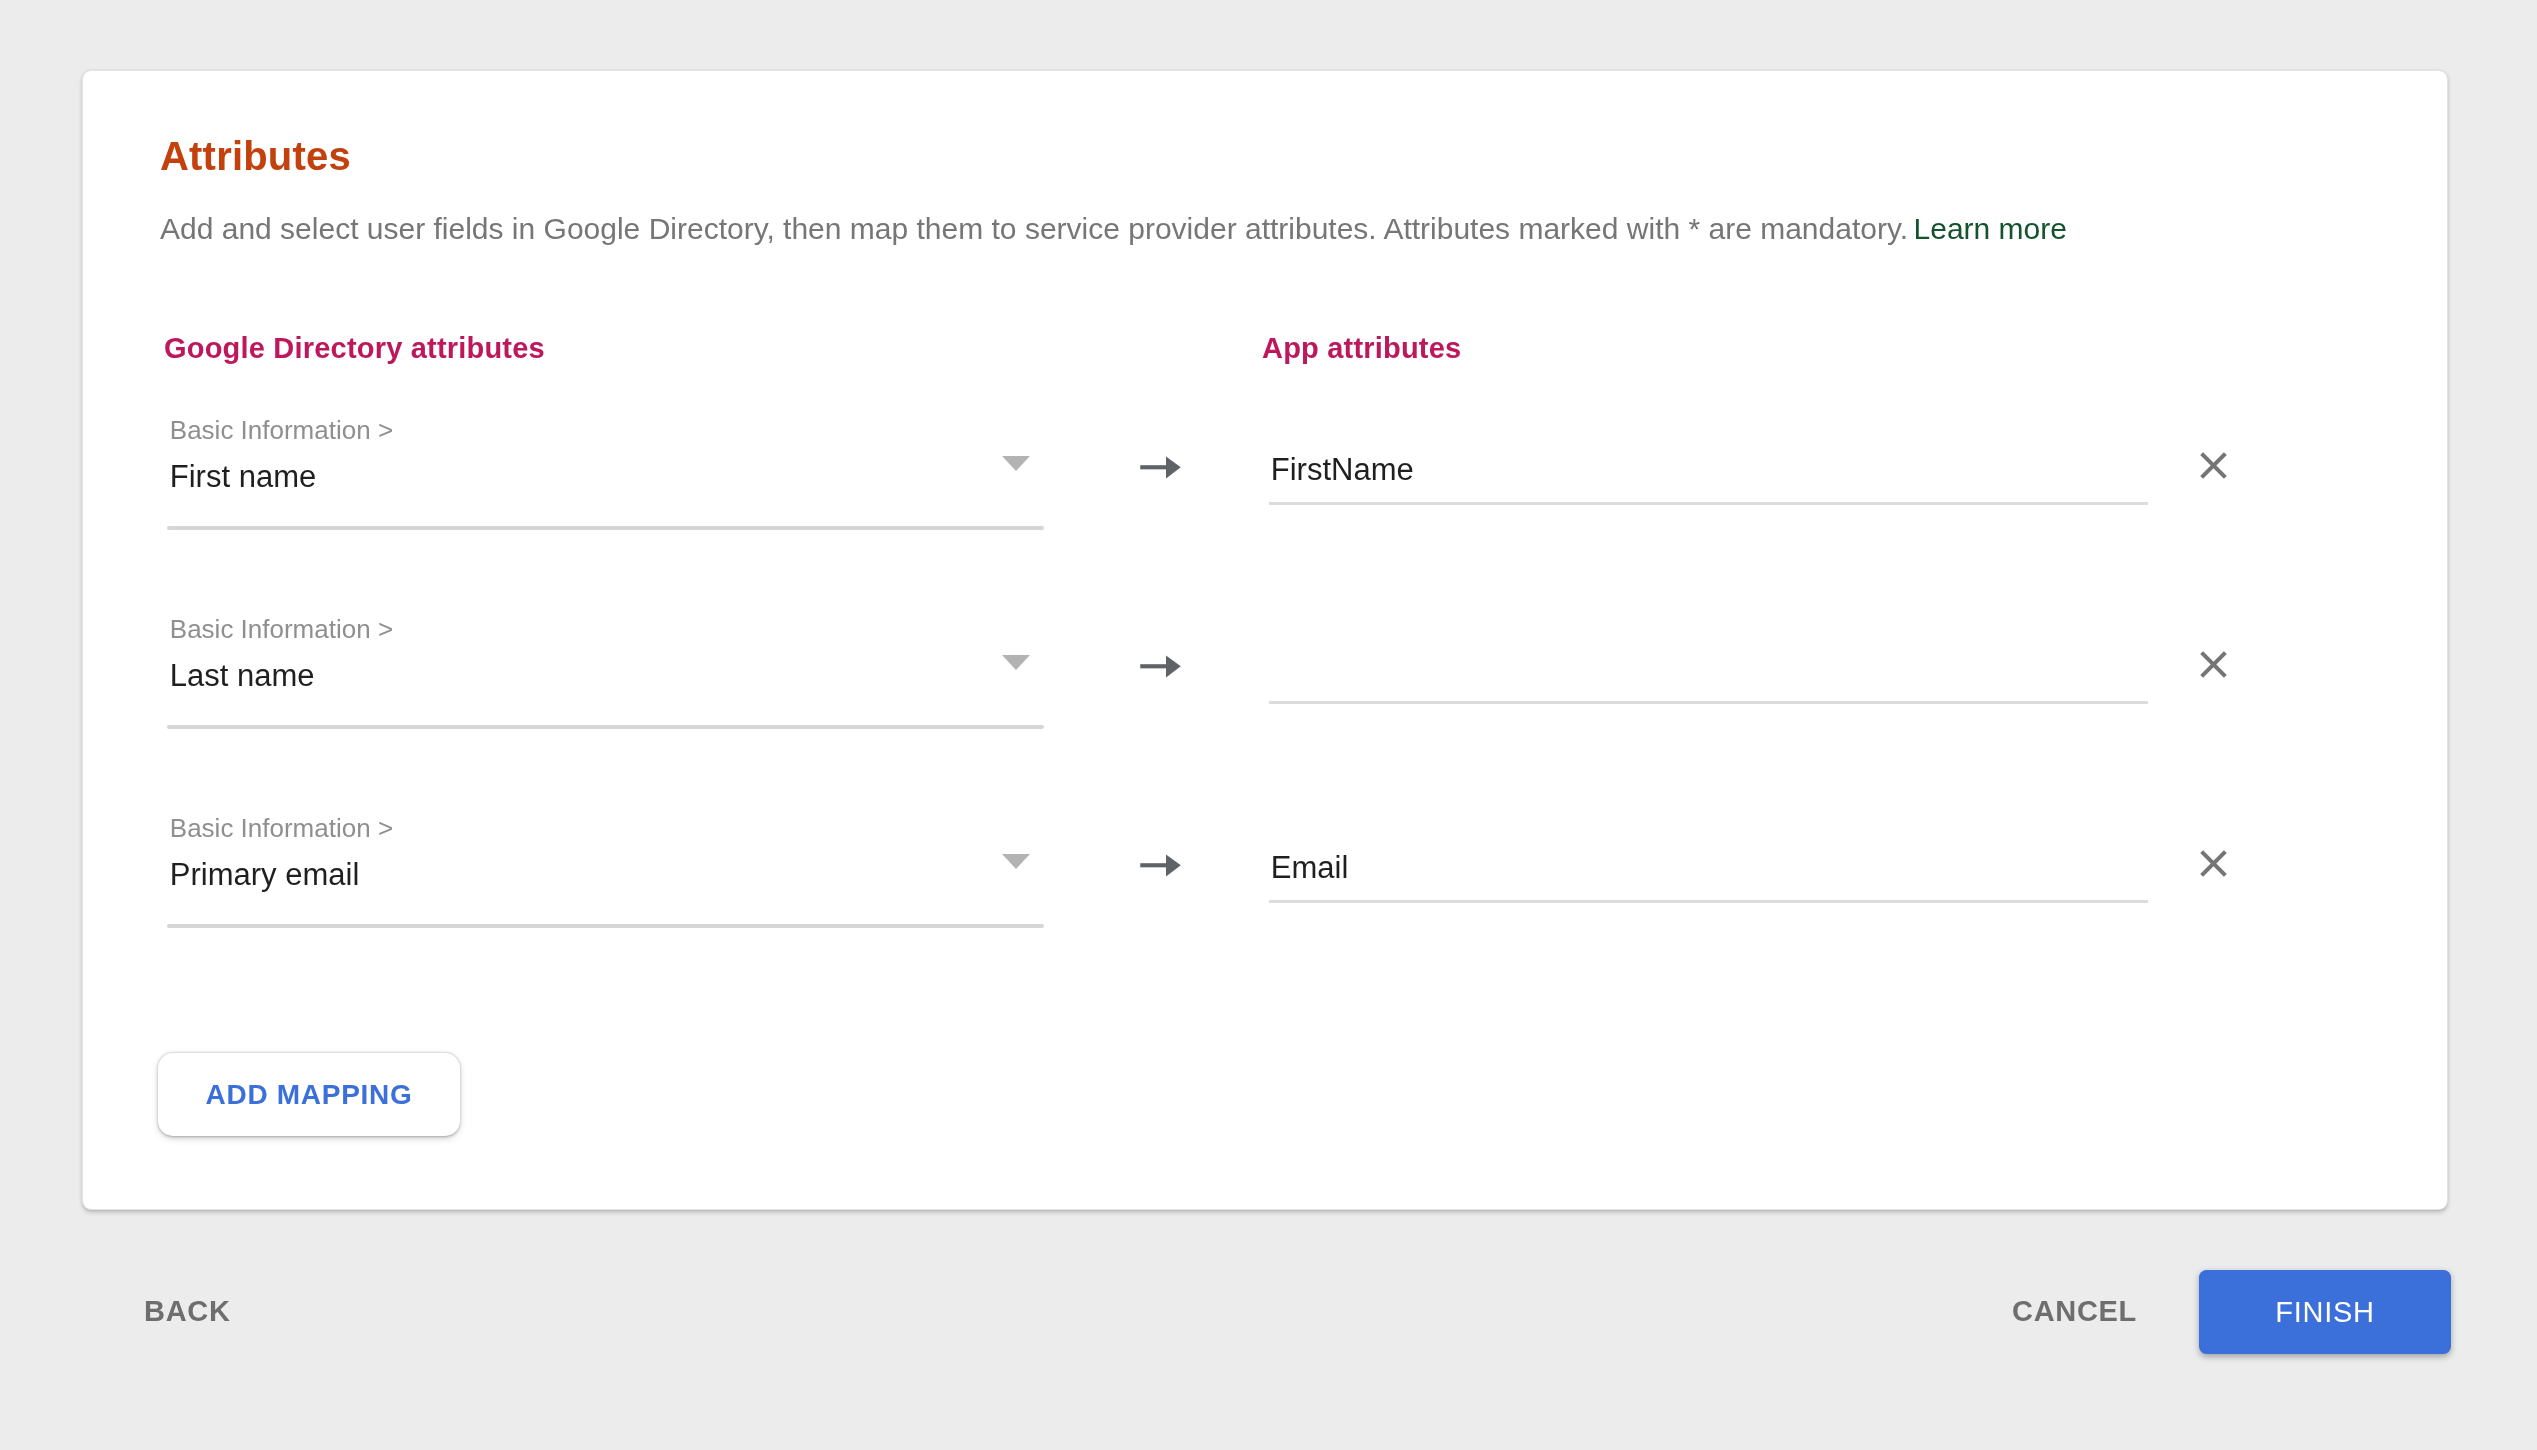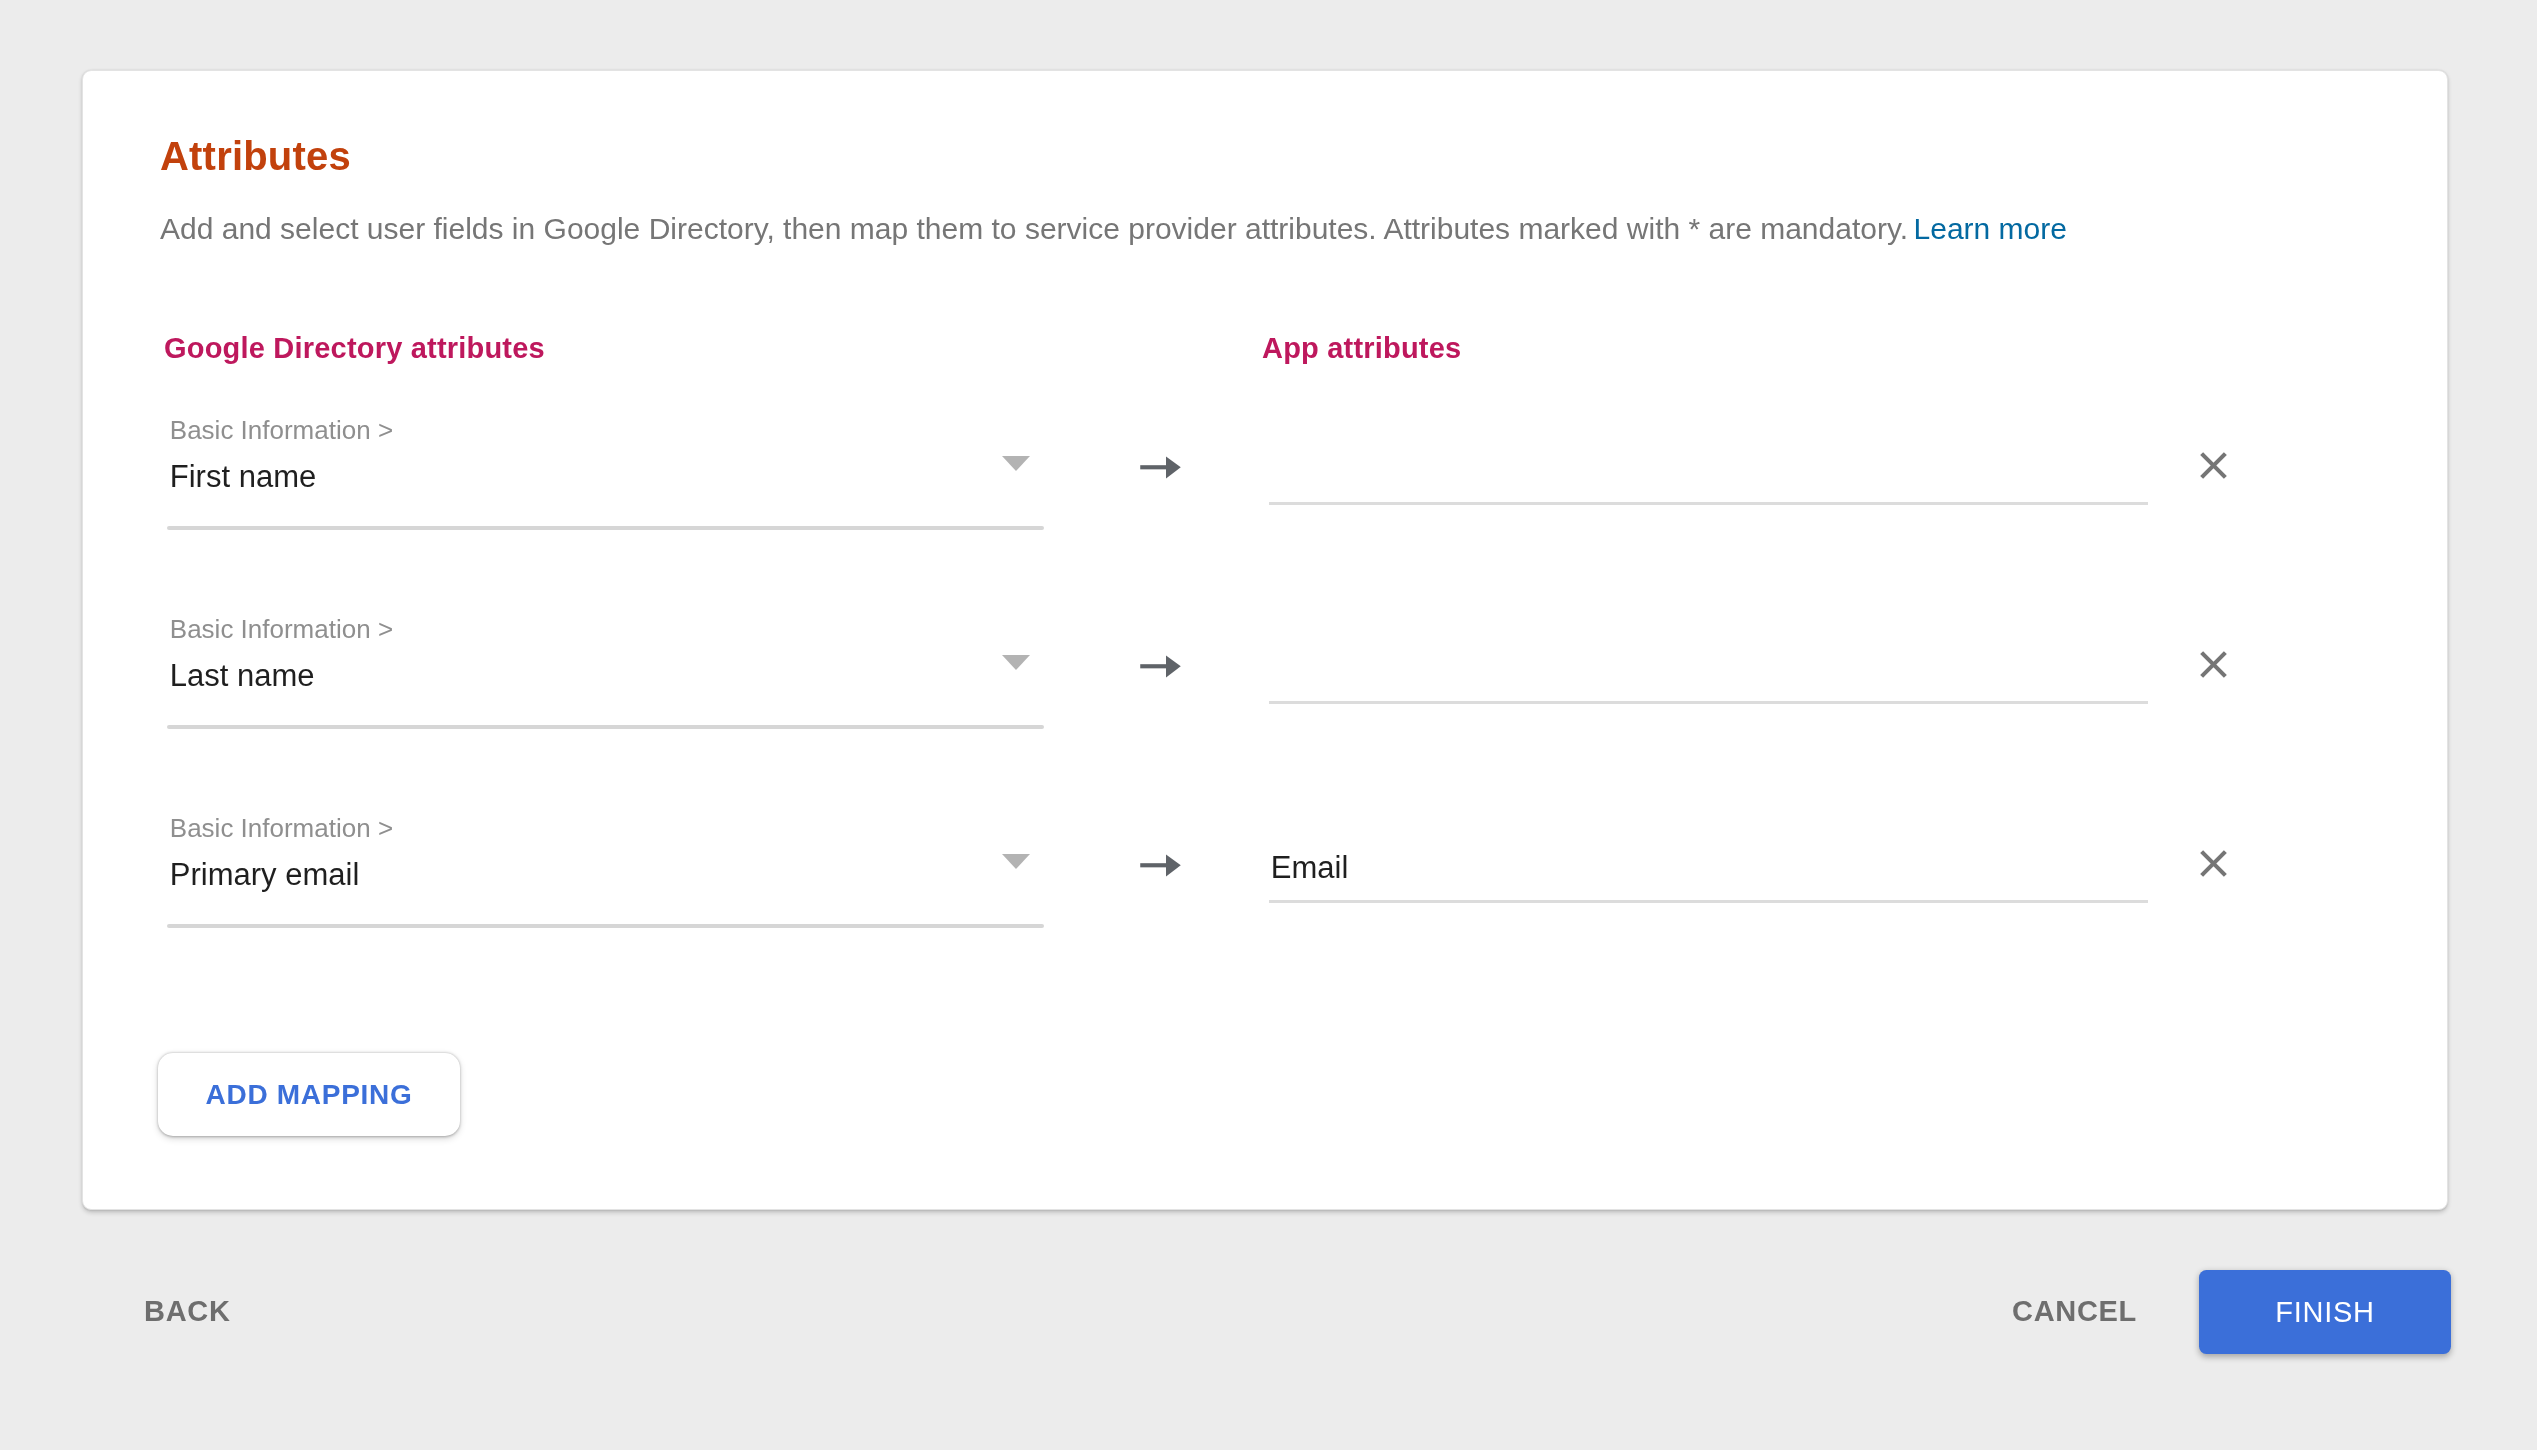--- a/index.html
+++ b/index.html
@@ -26,21 +26,21 @@
   .card-title {
     position: absolute; left: 77px; top: 63px;
     font-size: 40px; font-weight: 700; color: #c2410c;
     letter-spacing: 0.2px;
   }
   .card-desc {
     position: absolute; left: 77px; top: 141px;
     font-size: 30px; color: #767676; white-space: nowrap;
   }
   .learn-more {
-    color: #0369a1; text-decoration: none; cursor: pointer; margin-left: 5.5px;
+    color: #14532d; text-decoration: none; cursor: pointer; margin-left: 5.5px;
   }
 
   .col-header {
     position: absolute; top: 261px;
     font-size: 29px; font-weight: 700; color: #be185d;
     letter-spacing: 0.2px;
   }
   .col-header.google { left: 81px; }
   .col-header.app { left: 1163px; margin-left: 16px; }
 
@@ -162,20 +162,21 @@
         <div class="dd-category">Basic Information &gt;</div>
         <div class="dd-value">First name</div>
         <div class="dd-caret"></div>
         <div class="dd-underline"></div>
       </div>
       <svg class="map-arrow" viewBox="0 0 44 38">
         <rect x="0" y="16.5" width="30" height="4.5" fill="#5f6368"></rect>
         <polygon points="28,7 44,18.7 28,31" fill="#5f6368"></polygon>
       </svg>
       <div class="app-field">
+        <input class="app-value" type="text" value="FirstName" style="">
         <div class="app-underline"></div>
       </div>
       <button class="remove-btn">
         <svg width="31" height="31" viewBox="0 0 34 34">
           <line x1="4" y1="4" x2="30" y2="30" stroke="#757575" stroke-width="4.5"></line>
           <line x1="30" y1="4" x2="4" y2="30" stroke="#757575" stroke-width="4.5"></line>
         </svg>
       </button>
     </div>
 

